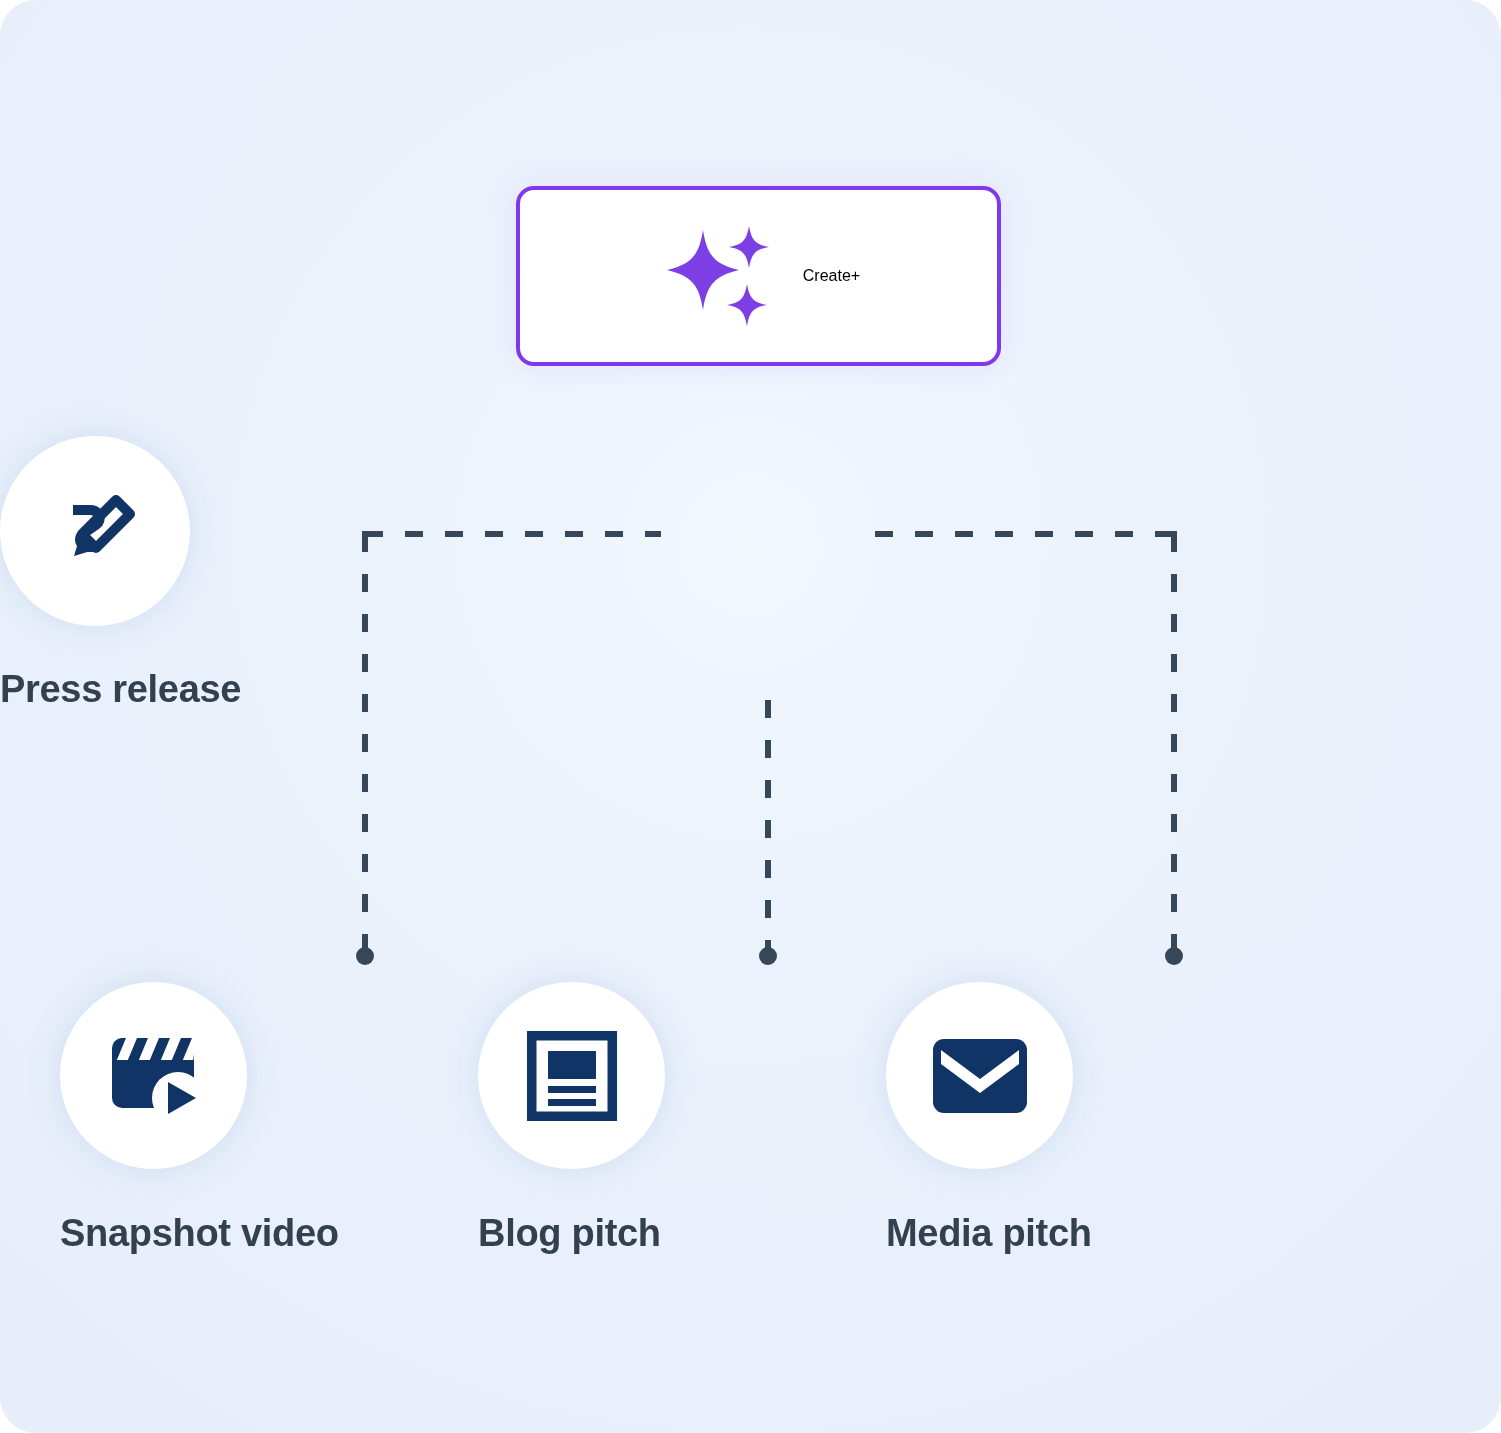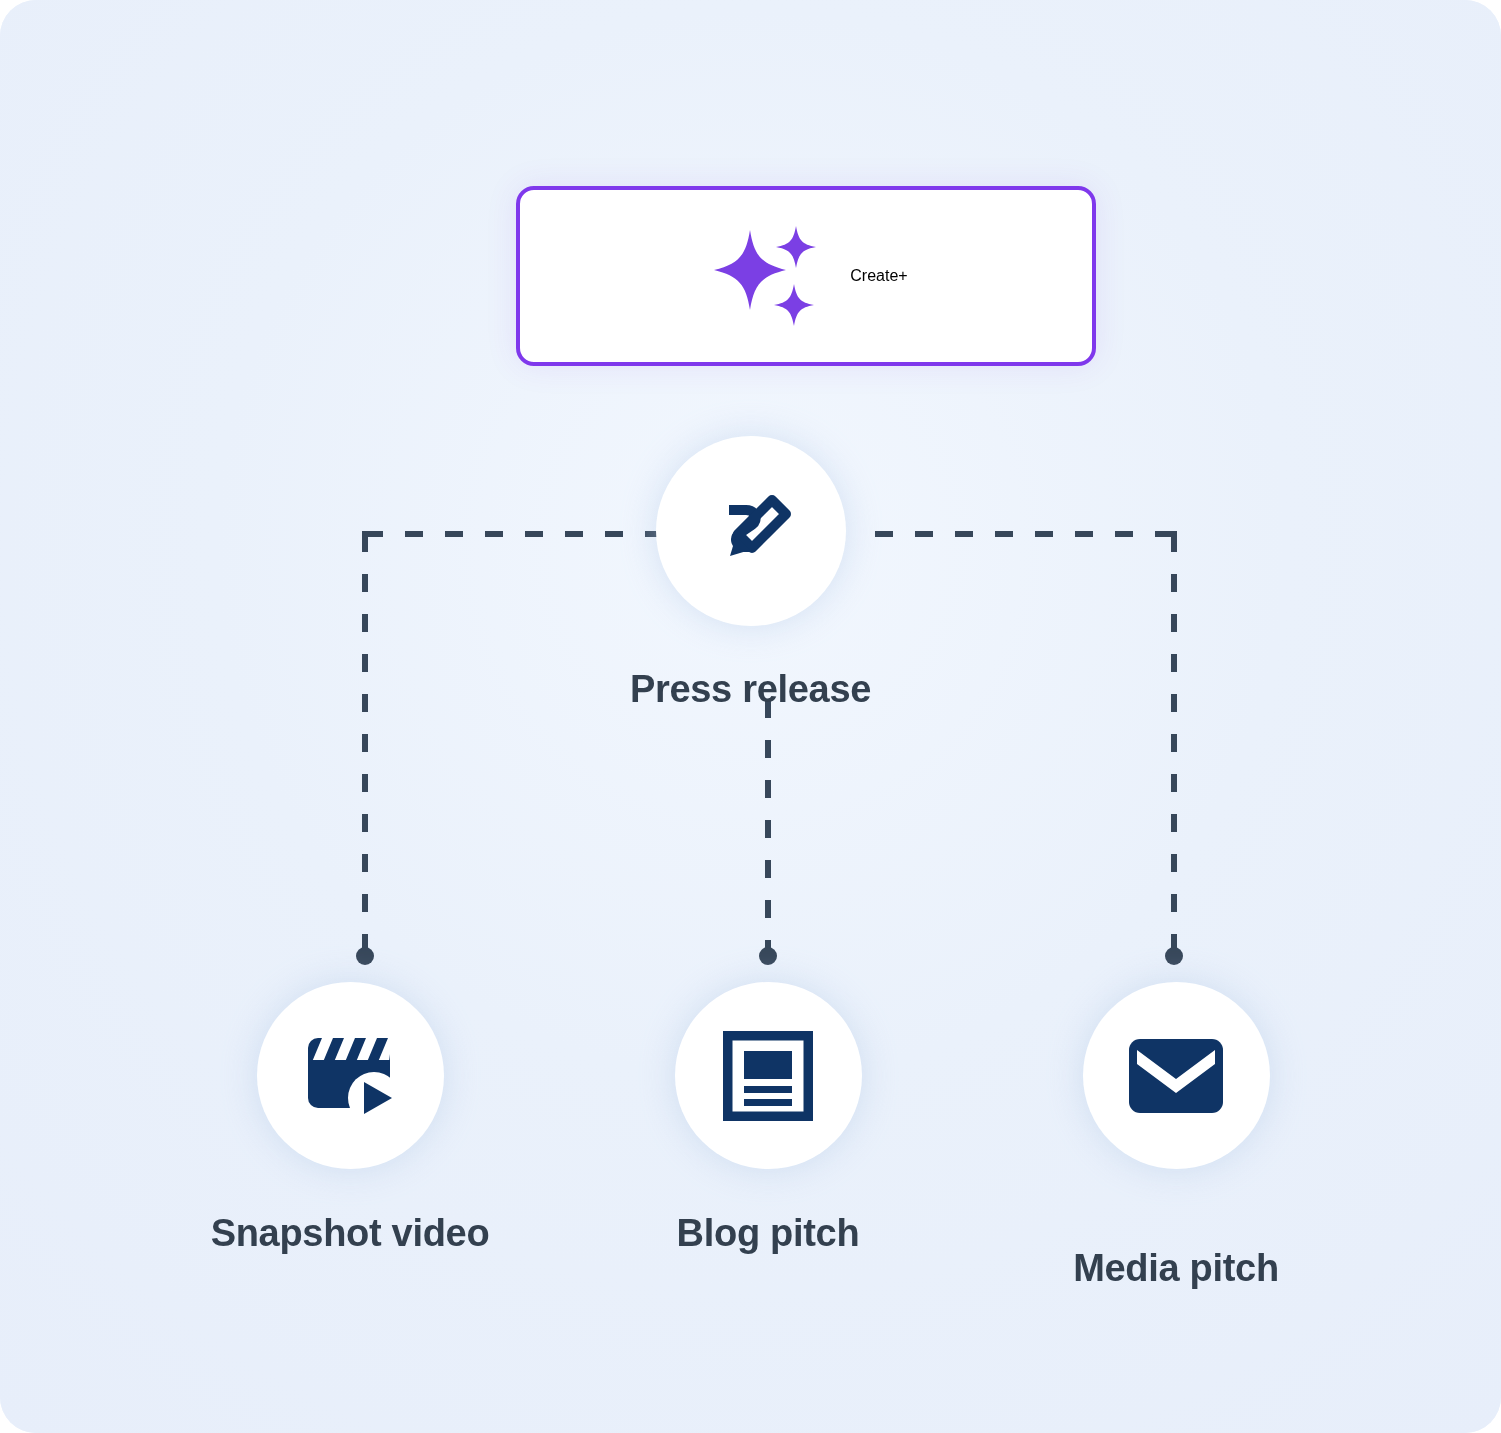--- a/index.html
+++ b/index.html
@@ -30,21 +30,21 @@
     background:
       radial-gradient(circle at 50% 38%, #f2f7fe 0%, #eaf1fb 46%, #e7eefa 100%);
     pointer-events: none;
   }
 
   
   #create-button {
     position: absolute;
     left: 516px;
     top: 186px;
-    width: 580px;
+    width: 485px;
     height: 180px;
     box-sizing: border-box;
     background: #ffffff;
     border: 4px solid #7f38ec;
     border-radius: 18px;
     display: flex;
     align-items: center;
     justify-content: center;
     gap: 26px;
     box-shadow: 0 0 32px rgba(125, 60, 230, 0.10);
@@ -65,21 +65,20 @@
     width: 1501px;
     height: 1433px;
     pointer-events: none;
   }
 
   
   .node {
     position: absolute;
     display: flex;
     flex-direction: column;
-    align-items: center;
   }
   .node-circle {
     border-radius: 50%;
     background: #ffffff;
     display: flex;
     align-items: center;
     justify-content: center;
     box-shadow: 0 0 34px rgba(175, 200, 230, 0.45);
   }
   .node-label {
@@ -109,21 +108,21 @@
   .node-bottom { top: 982px; }
   .node-bottom .node-circle {
     width: 187px;
     height: 187px;
   }
   .node-bottom .node-label {
     margin-top: 45px;
   }
   #node-snapshot-video { left: 60px;  width: 580px; }
   #node-blog-post      { left: 478px; width: 580px; }
-  #node-media-pitch    { left: 886px; width: 580px; gap: 35px; }
+  #node-media-pitch    { left: 886px; width: 580px; }
 
   .node-icon { display: block; }
 </style>
 </head>
 <body>
 
 <div id="canvas">
   <div id="bg-wash"></div>
 
   <div id="create-button">

